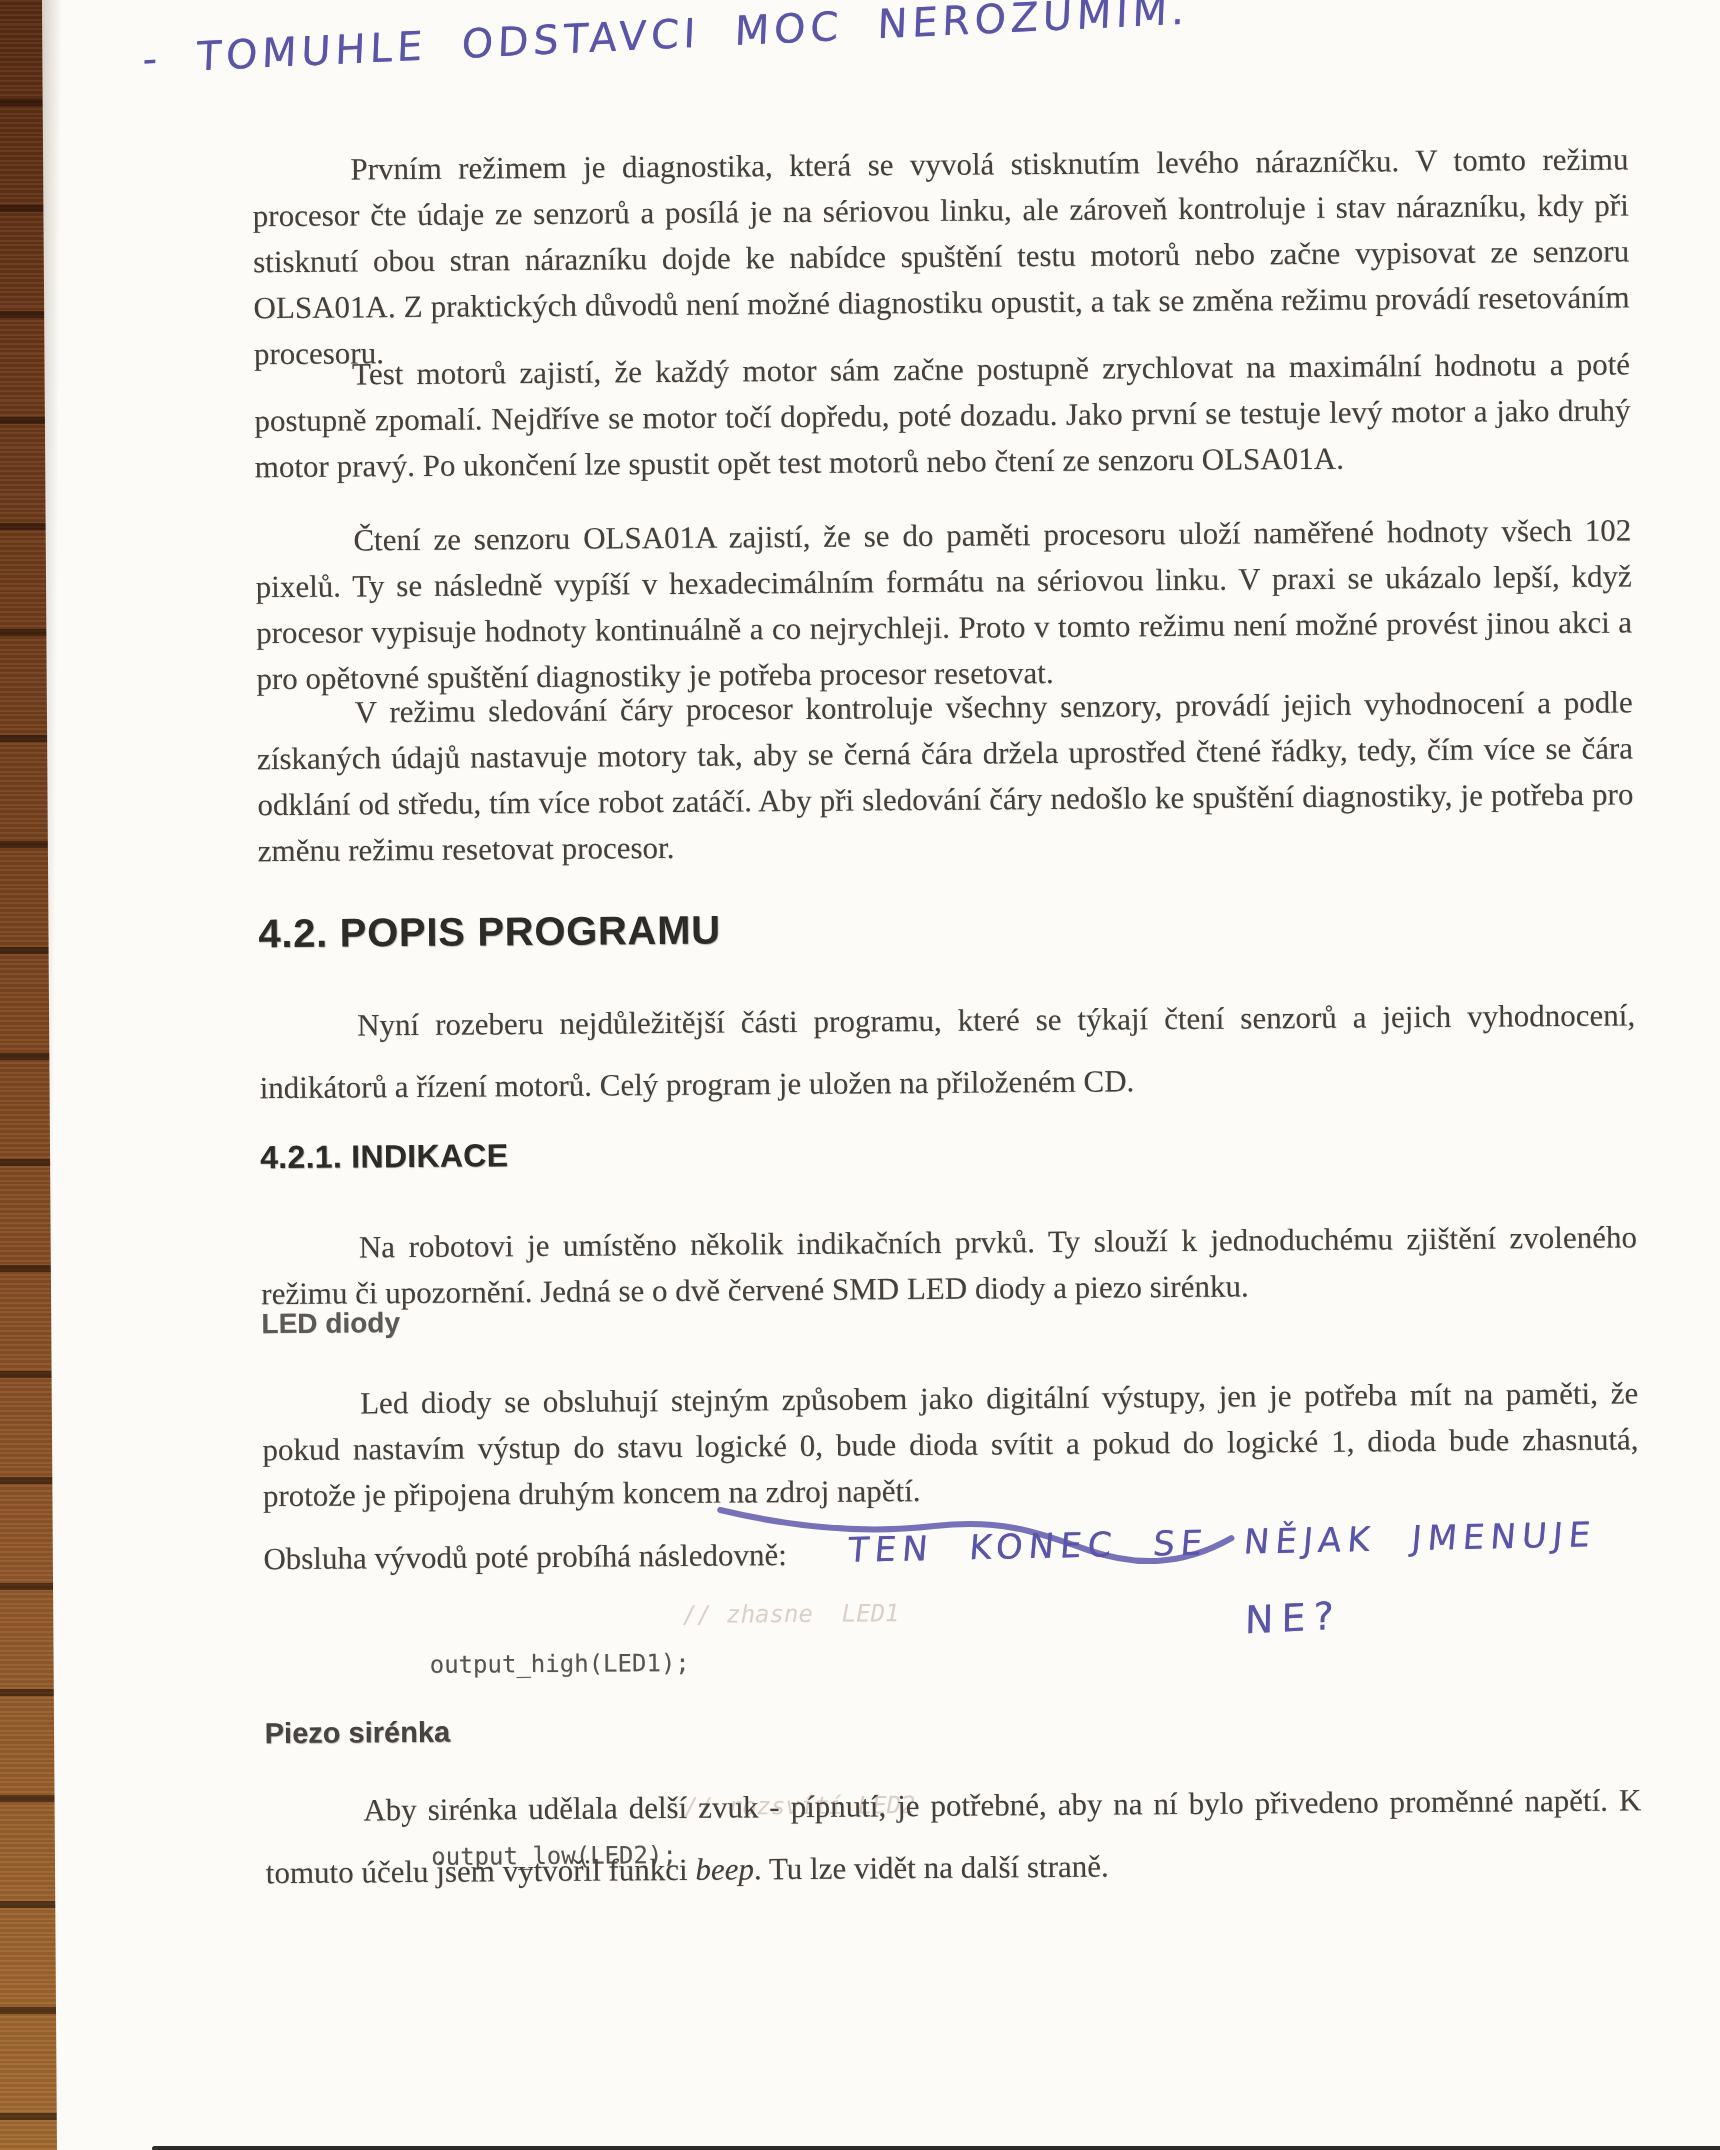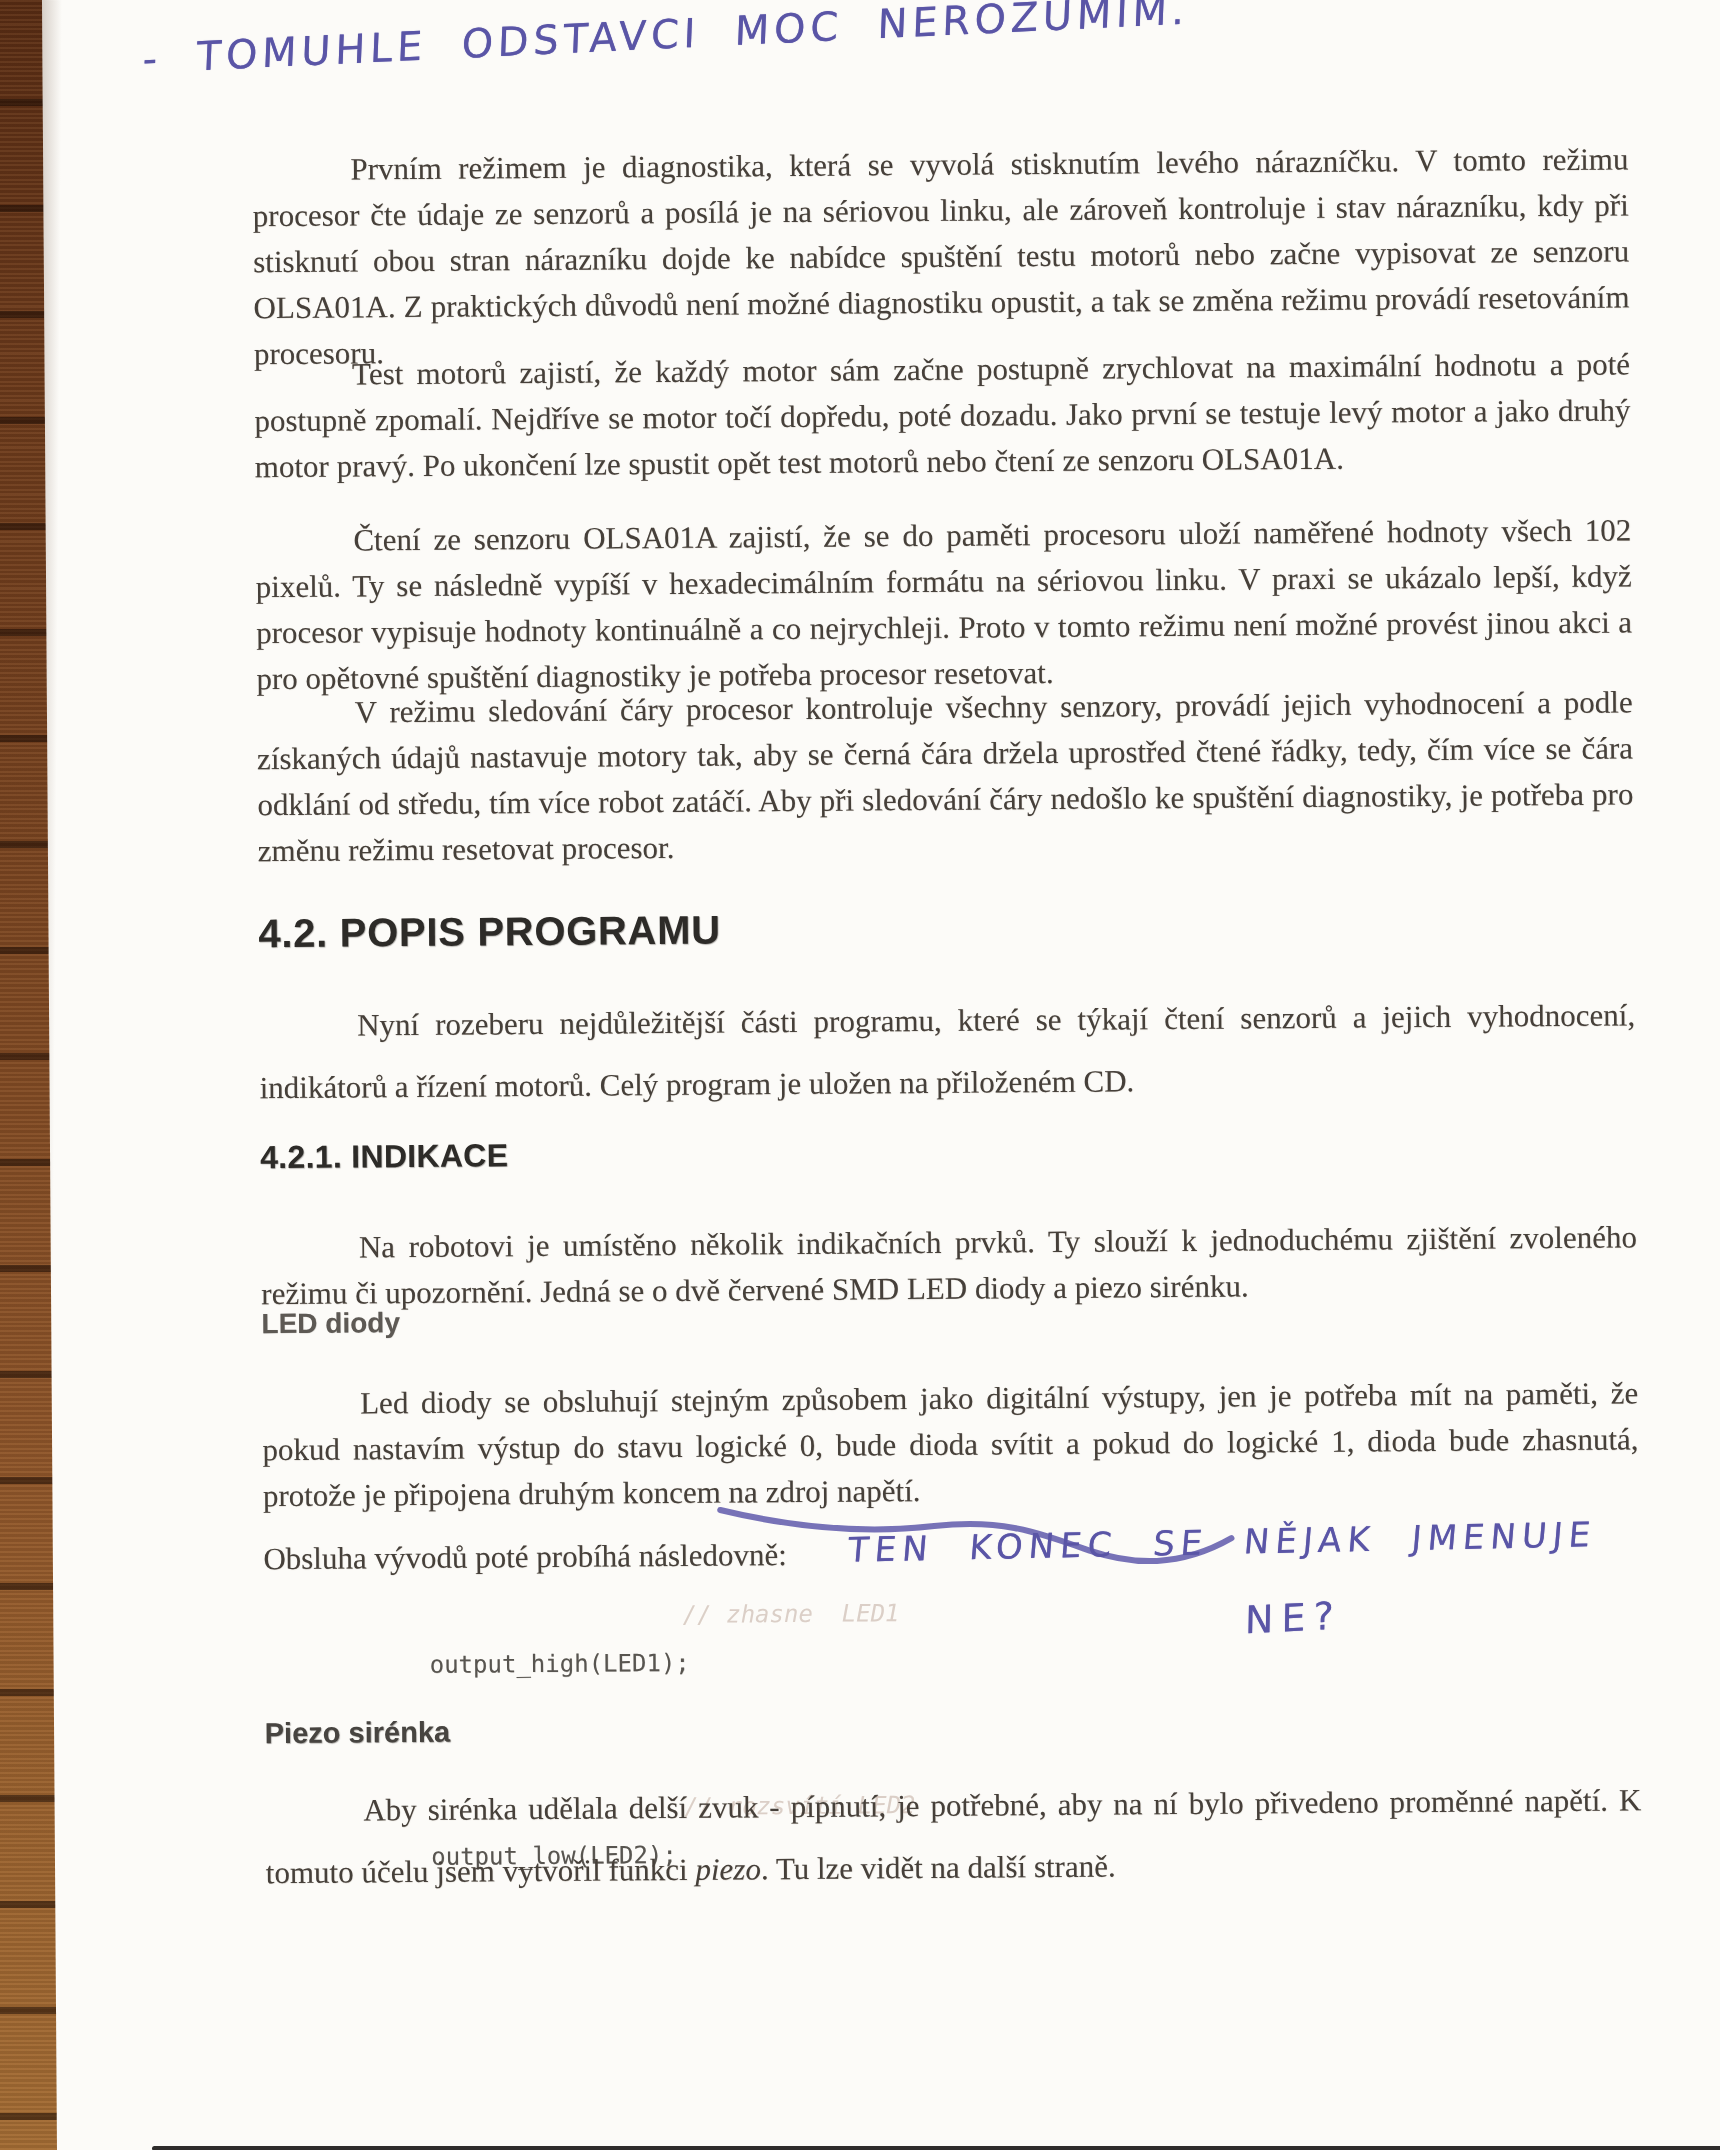--- a/index.html
+++ b/index.html
@@ -133,21 +133,21 @@
         </div>
         <div class="code-row">
           <span>output_low(LED2);</span>
           <span class="code-comment">// rozsvítí LED2</span>
         </div>
       </div>
 
       <div id="lbl-piezo" class="h-section">Piezo sirénka</div>
 
       <p class="body-par loose" style="top:1780px">
-        <span>Aby sirénka udělala delší zvuk - pípnutí, je potřebné, aby na ní bylo přivedeno proměnné napětí. K tomuto účelu jsem vytvořil funkci </span><span class="italic">piezo</span><span>. Tu lze vidět na další straně.</span>
+        <span>Aby sirénka udělala delší zvuk - pípnutí, je potřebné, aby na ní bylo přivedeno proměnné napětí. K tomuto účelu jsem vytvořil funkci </span><span class="italic">beep</span><span>. Tu lze vidět na další straně.</span>
       </p>
 
     </div>
 
     <svg id="squiggle" viewBox="0 0 840 150">
       <path d="M 42 40 C 150 66, 255 76, 360 64 C 460 53, 510 72, 590 100 C 655 122, 725 126, 802 82" fill="none" stroke="#5f59ab" stroke-width="9" stroke-linecap="round" opacity="0.85"></path>
     </svg>
 
     <div id="hw-side1" class="hw">TEN KONEC SE NĚJAK JMENUJE</div>
     <div id="hw-side2" class="hw">NE?</div>

